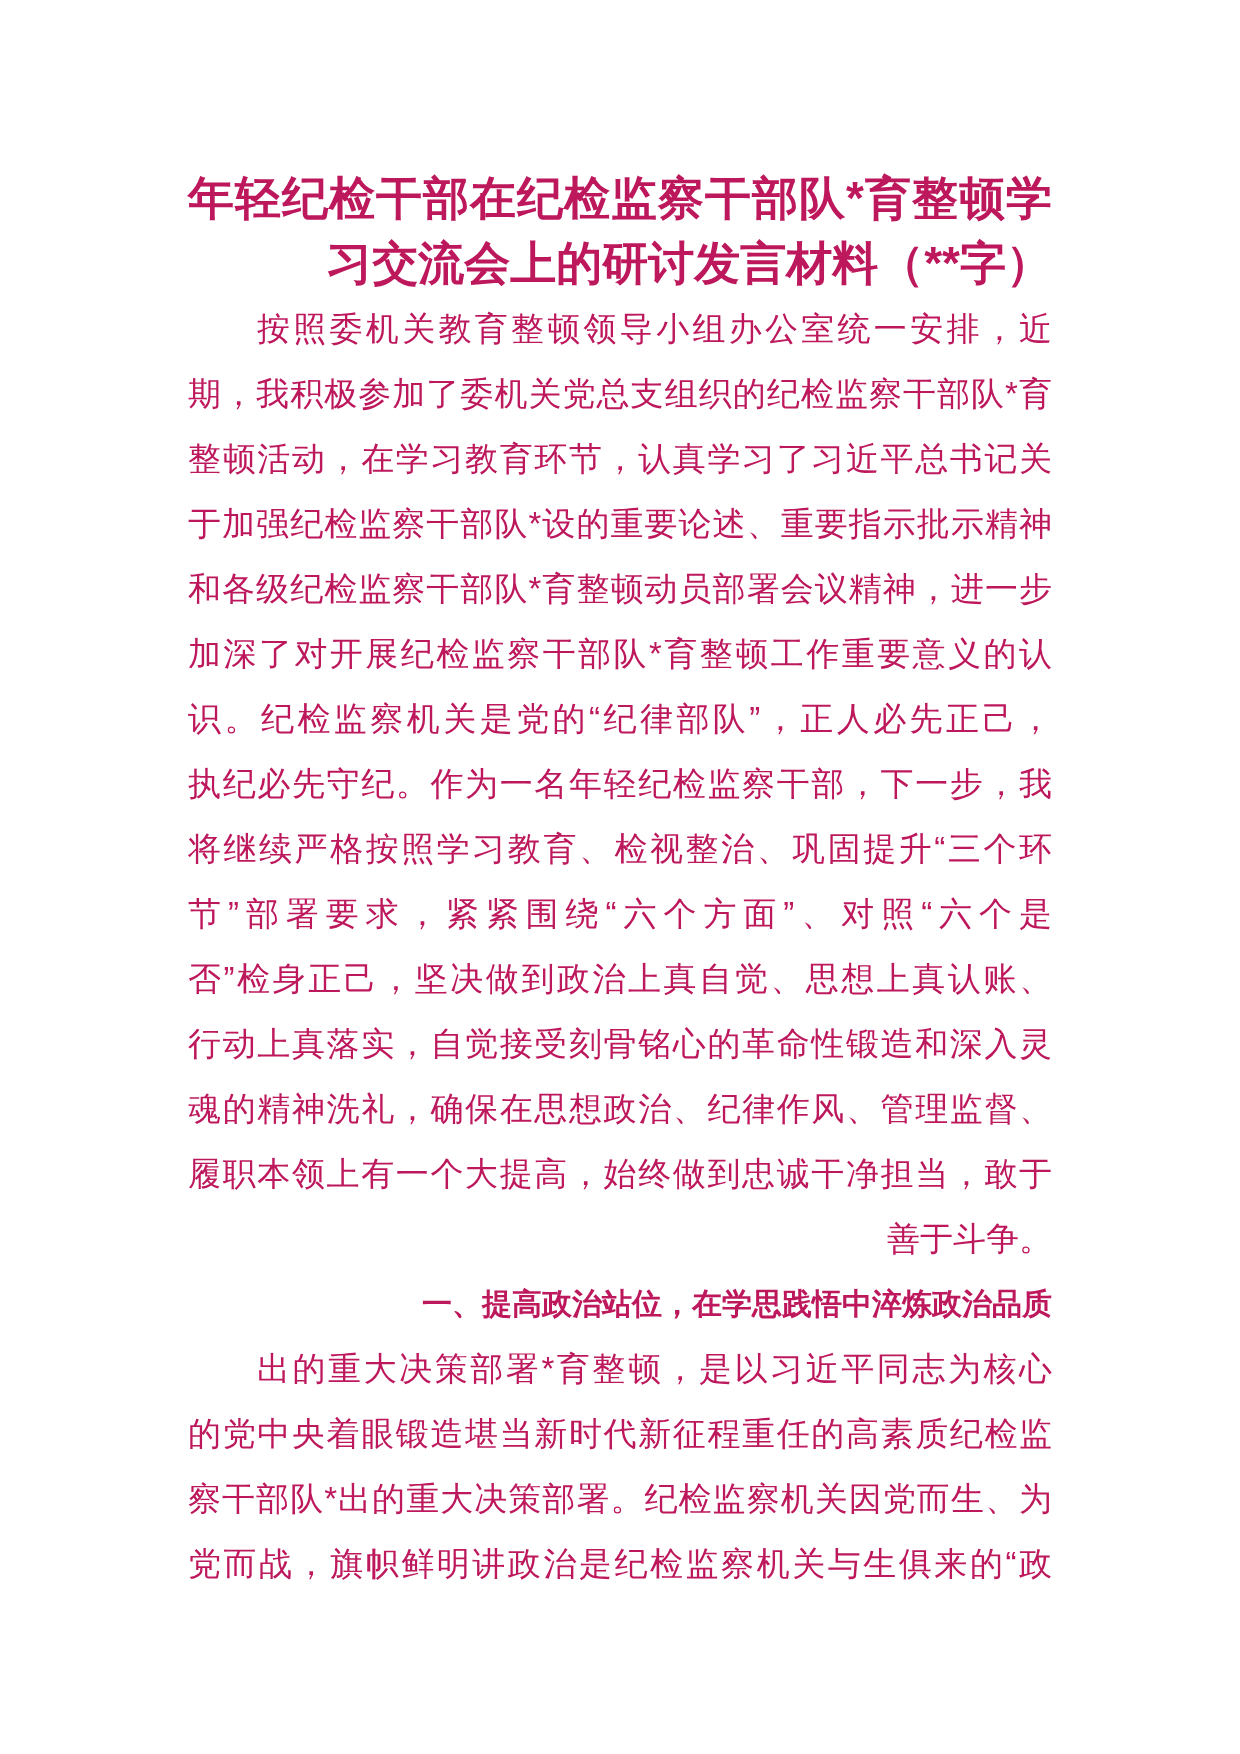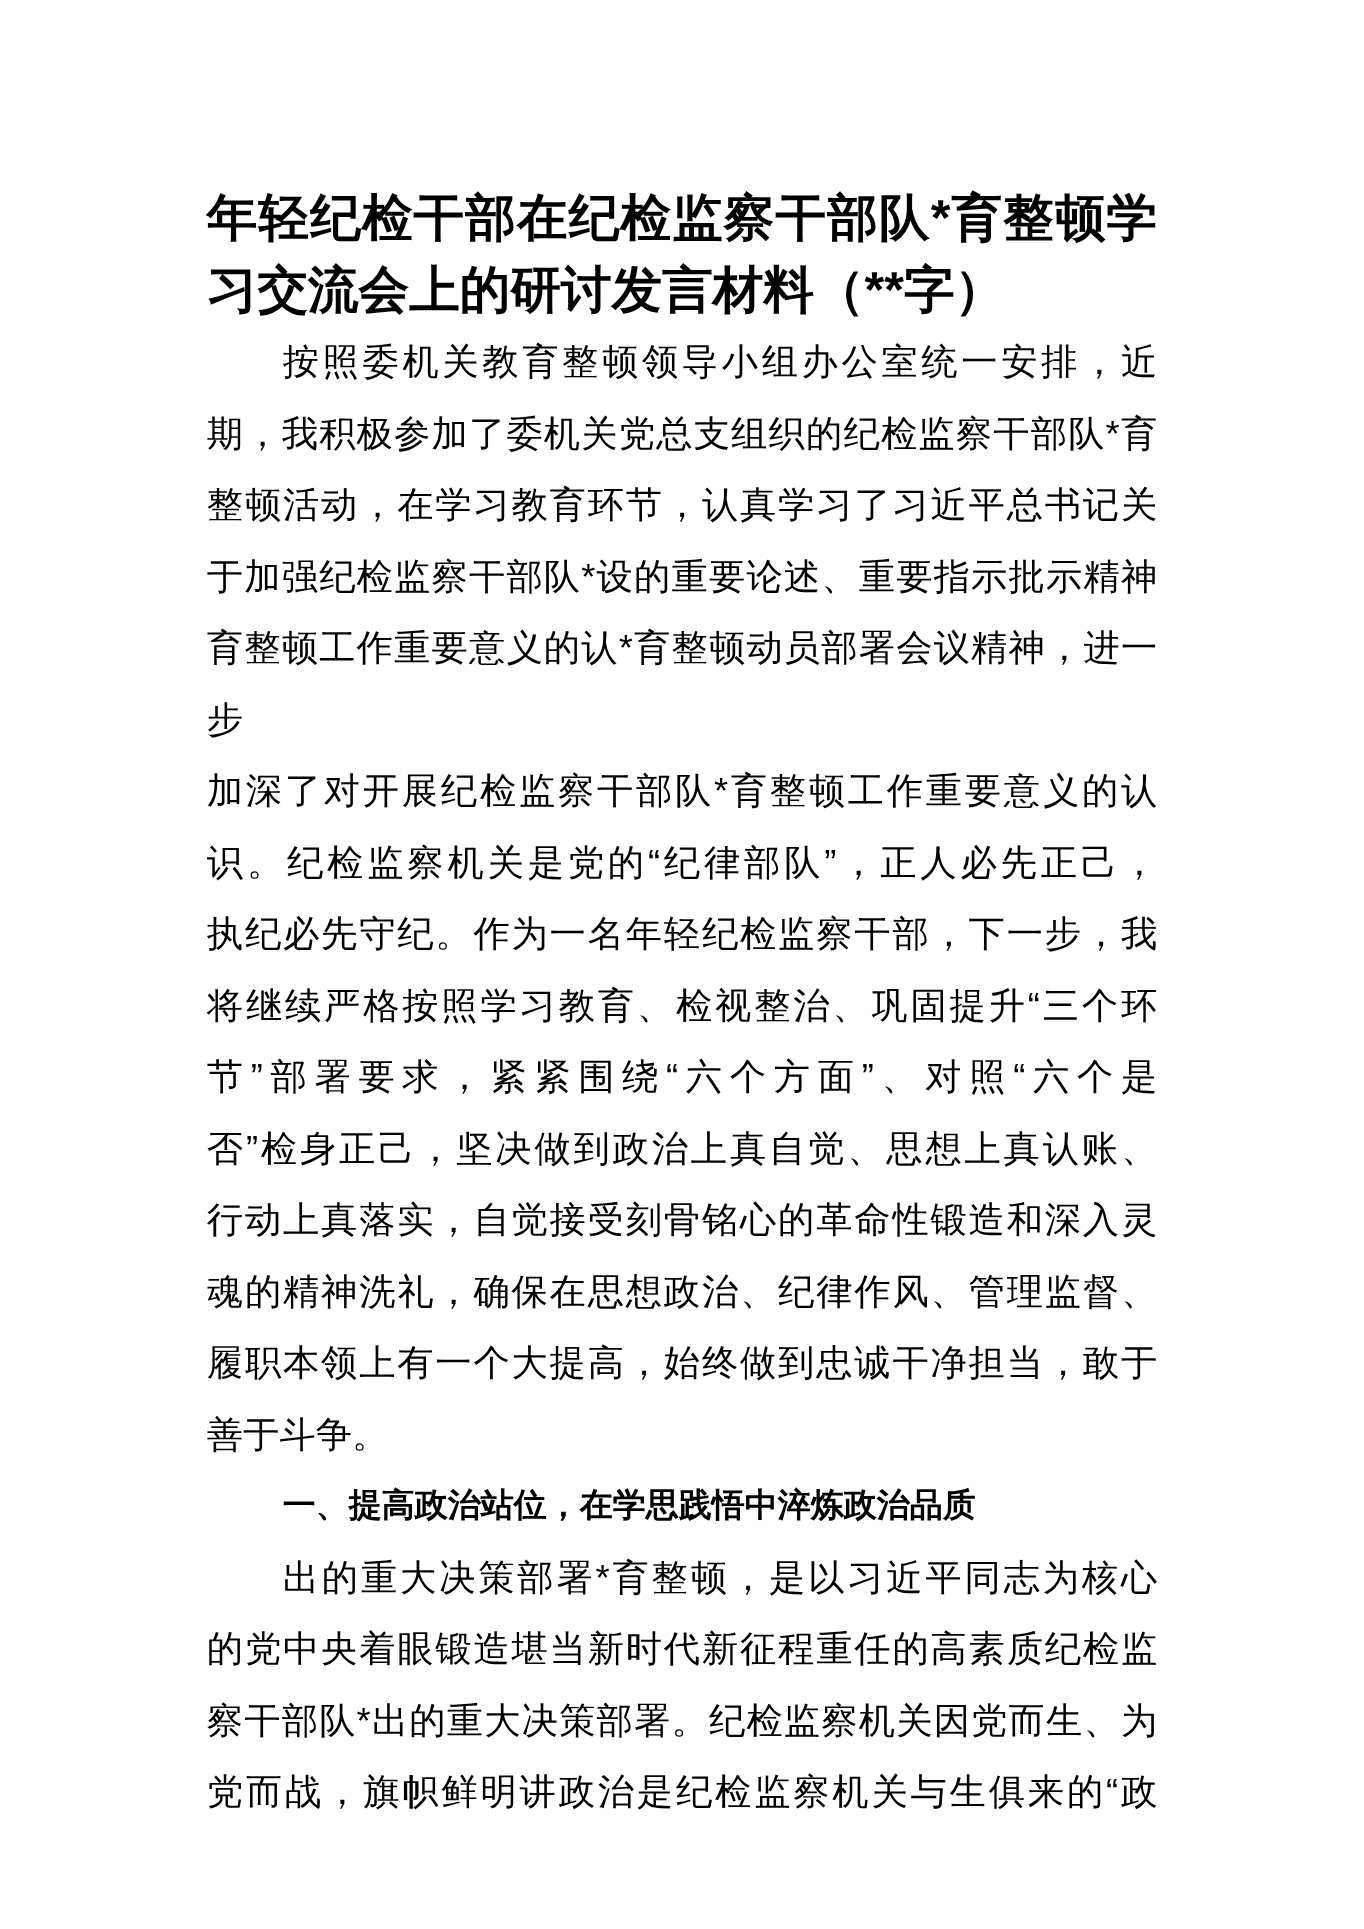--- a/index.html
+++ b/index.html
@@ -11,21 +11,21 @@
   }
   .page {
     box-sizing: border-box;
     width: 1240px;
     height: 1754px;
     padding: 166px 188px 40px 188px;
     background: #ffffff;
     overflow: hidden;
   }
   .line {
-    color: #000000;
+    color: #be185d;
     margin: 0;
   }
   .title-line {
     font-size: 46px;
     line-height: 65px;
     font-weight: 700;
     letter-spacing: 0;
   }
   .body-line {
     font-size: 33px;
@@ -36,36 +36,36 @@
     font-size: 30px;
     line-height: 65px;
     font-weight: 700;
   }
   .indent { text-indent: 69px; }
   .stretch {
     text-align: justify;
     -moz-text-align-last: justify;
     text-align-last: justify;
   }
-  .nostretch { text-align: left; }
+  .nostretch { text-align: right; }
 </style>
 </head>
 <body>
 
 <div class="page" id="doc-root" style="background: rgb(255, 255, 255);">
     <div>
       <div class="line title-line stretch">年轻纪检干部在纪检监察干部队*育整顿学</div>
       <div class="line title-line nostretch">习交流会上的研讨发言材料（**字）</div>
     </div>
     <div>
       <div class="line body-line indent stretch">按照委机关教育整顿领导小组办公室统一安排，近</div>
       <div class="line body-line stretch">期，我积极参加了委机关党总支组织的纪检监察干部队*育</div>
       <div class="line body-line stretch">整顿活动，在学习教育环节，认真学习了习近平总书记关</div>
       <div class="line body-line stretch">于加强纪检监察干部队*设的重要论述、重要指示批示精神</div>
-      <div class="line body-line stretch">育整顿工作重要意义的认*育整顿动员部署会议精神，进一步</div>
+      <div class="line body-line stretch">和各级纪检监察干部队*育整顿动员部署会议精神，进一步</div>
       <div class="line body-line stretch">加深了对开展纪检监察干部队*育整顿工作重要意义的认</div>
       <div class="line body-line stretch">识。纪检监察机关是党的“纪律部队”，正人必先正己，</div>
       <div class="line body-line stretch">执纪必先守纪。作为一名年轻纪检监察干部，下一步，我</div>
       <div class="line body-line stretch">将继续严格按照学习教育、检视整治、巩固提升“三个环</div>
       <div class="line body-line stretch">节”部署要求，紧紧围绕“六个方面”、对照“六个是</div>
       <div class="line body-line stretch">否”检身正己，坚决做到政治上真自觉、思想上真认账、</div>
       <div class="line body-line stretch">行动上真落实，自觉接受刻骨铭心的革命性锻造和深入灵</div>
       <div class="line body-line stretch">魂的精神洗礼，确保在思想政治、纪律作风、管理监督、</div>
       <div class="line body-line stretch">履职本领上有一个大提高，始终做到忠诚干净担当，敢于</div>
       <div class="line body-line nostretch">善于斗争。</div>

